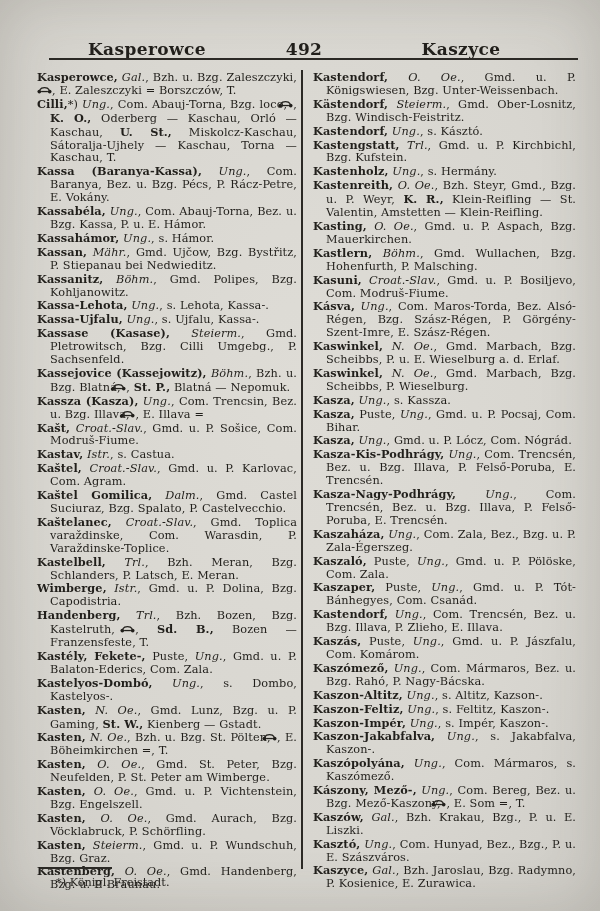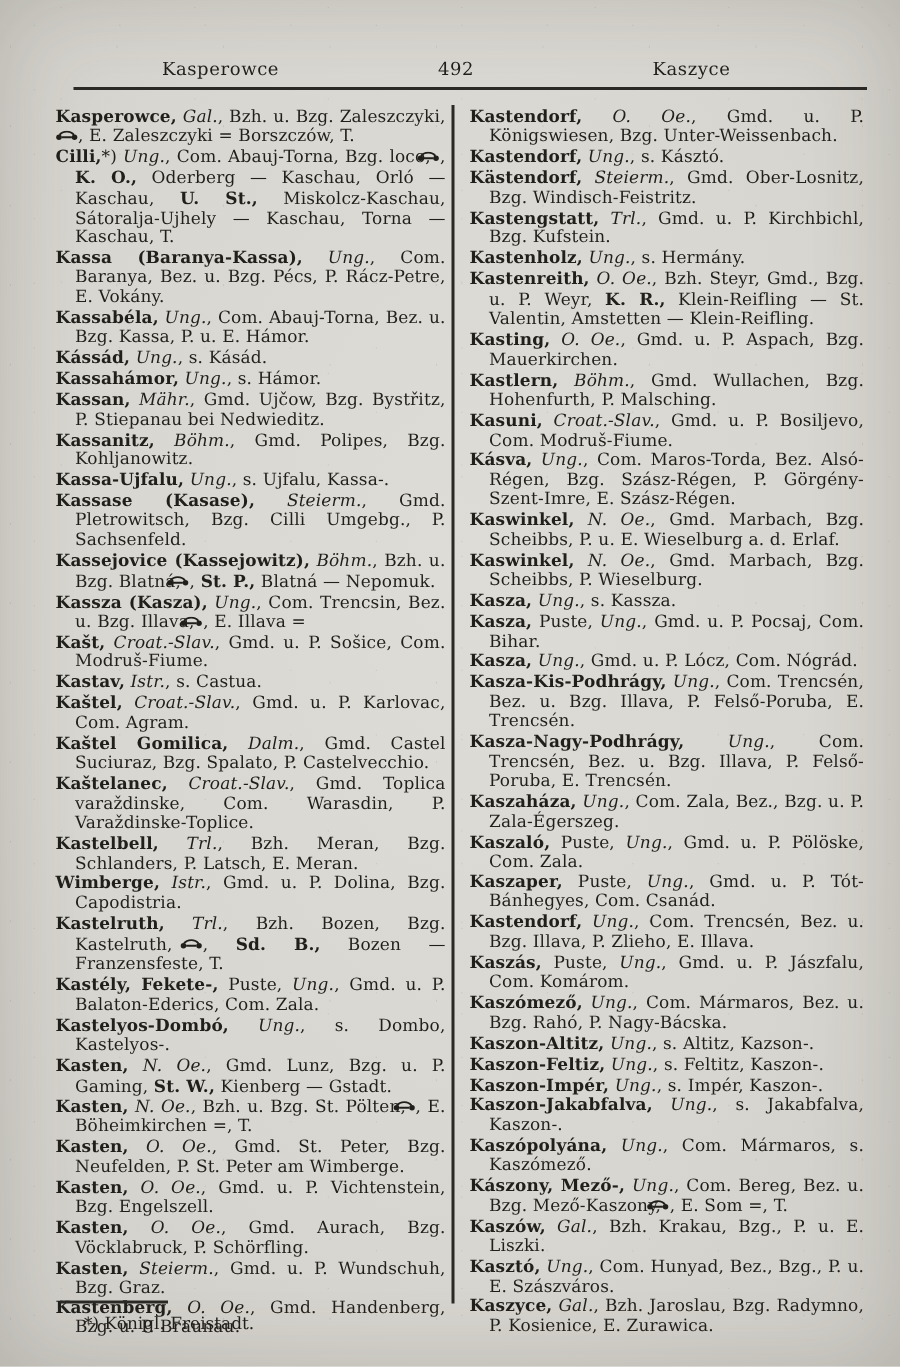--- a/index.html
+++ b/index.html
@@ -13,21 +13,21 @@
       radial-gradient(ellipse at 50% 42%, #dedcd6 0%, #d8d6d0 62%, #cfcdc7 100%);
     background-size:57px 43px, 71px 53px, 89px 61px, 100% 100%;
     box-shadow:inset 0 0 60px rgba(60,55,45,.18);
     font-family:"DejaVu Serif", serif;
     color:#211f1b;
     overflow:hidden;
   }
   .header{
     position:absolute;top:39px;left:30px;right:22px;
     display:flex;align-items:center;
-    font-size:12px;letter-spacing:.4px;
+    font-size:17px;letter-spacing:.4px;font-weight:bold;
   }
   .header .hword{flex:1;text-align:center;}
   .header .hpage{width:80px;text-align:center;}
   .rule-h{
     position:absolute;top:58px;left:49px;right:22px;height:2px;
     background:#2b2925;
   }
   .divider-v{
     position:absolute;top:70px;bottom:42px;left:301px;width:2px;
     background:#2b2925;
@@ -71,24 +71,24 @@
             <path d="M6 5.8 H16" stroke="currentColor" stroke-width="1.9"></path>
           </svg></span>, E. Zaleszczyki = Borszczów, T.</p>
       <p class="entry"><span class="b">Cilli,</span>*) <span class="i">Ung.</span>, Com. Abauj-Torna, Bzg. loco, <span class="posthorn"><svg viewBox="0 0 22 10" width="15" height="8" aria-hidden="true">
             <path d="M4 3.4 C7 -0.9, 15 -0.9, 18 3.4" fill="none" stroke="currentColor" stroke-width="1.8"></path>
             <circle cx="3.4" cy="5.8" r="2.7" fill="currentColor"></circle>
             <circle cx="18.6" cy="5.8" r="2.7" fill="currentColor"></circle>
             <path d="M6 5.8 H16" stroke="currentColor" stroke-width="1.9"></path>
           </svg></span>, <span class="b">K. O.,</span> Oderberg — Kaschau, Orló — Kaschau, <span class="b">U. St.,</span> Miskolcz-Kaschau, Sátoralja-Ujhely — Kaschau, Torna — Kaschau, T.</p>
       <p class="entry"><span class="b">Kassa (Baranya-Kassa),</span> <span class="i">Ung.</span>, Com. Baranya, Bez. u. Bzg. Pécs, P. Rácz-Petre, E. Vokány.</p>
       <p class="entry"><span class="b">Kassabéla,</span> <span class="i">Ung.</span>, Com. Abauj-Torna, Bez. u. Bzg. Kassa, P. u. E. Hámor.</p>
-      <p class="entry"><span class="b">Kássád,</span> <span class="i">Ung.</span>, s. Kásád.</p>
       <p class="entry"><span class="b">Kassahámor,</span> <span class="i">Ung.</span>, s. Hámor.</p>
       <p class="entry"><span class="b">Kassan,</span> <span class="i">Mähr.</span>, Gmd. Ujčow, Bzg. Bystřitz, P. Stiepanau bei Nedwieditz.</p>
       <p class="entry"><span class="b">Kassanitz,</span> <span class="i">Böhm.</span>, Gmd. Polipes, Bzg. Kohljanowitz.</p>
+      <p class="entry"><span class="b">Kassa-Lehota,</span> <span class="i">Ung.</span>, s. Lehota, Kassa-.</p>
       <p class="entry"><span class="b">Kassa-Ujfalu,</span> <span class="i">Ung.</span>, s. Ujfalu, Kassa-.</p>
       <p class="entry"><span class="b">Kassase (Kasase),</span> <span class="i">Steierm.</span>, Gmd. Pletrowitsch, Bzg. Cilli Umgebg., P. Sachsenfeld.</p>
       <p class="entry"><span class="b">Kassejovice (Kassejowitz),</span> <span class="i">Böhm.</span>, Bzh. u. Bzg. Blatná, <span class="posthorn"><svg viewBox="0 0 22 10" width="15" height="8" aria-hidden="true">
             <path d="M4 3.4 C7 -0.9, 15 -0.9, 18 3.4" fill="none" stroke="currentColor" stroke-width="1.8"></path>
             <circle cx="3.4" cy="5.8" r="2.7" fill="currentColor"></circle>
             <circle cx="18.6" cy="5.8" r="2.7" fill="currentColor"></circle>
             <path d="M6 5.8 H16" stroke="currentColor" stroke-width="1.9"></path>
           </svg></span>, <span class="b">St. P.,</span> Blatná — Nepomuk.</p>
       <p class="entry"><span class="b">Kassza (Kasza),</span> <span class="i">Ung.</span>, Com. Trencsin, Bez. u. Bzg. Illava, <span class="posthorn"><svg viewBox="0 0 22 10" width="15" height="8" aria-hidden="true">
             <path d="M4 3.4 C7 -0.9, 15 -0.9, 18 3.4" fill="none" stroke="currentColor" stroke-width="1.8"></path>
@@ -96,21 +96,21 @@
             <circle cx="18.6" cy="5.8" r="2.7" fill="currentColor"></circle>
             <path d="M6 5.8 H16" stroke="currentColor" stroke-width="1.9"></path>
           </svg></span>, E. Illava =</p>
       <p class="entry"><span class="b">Kašt,</span> <span class="i">Croat.-Slav.</span>, Gmd. u. P. Sošice, Com. Modruš-Fiume.</p>
       <p class="entry"><span class="b">Kastav,</span> <span class="i">Istr.</span>, s. Castua.</p>
       <p class="entry"><span class="b">Kaštel,</span> <span class="i">Croat.-Slav.</span>, Gmd. u. P. Karlovac, Com. Agram.</p>
       <p class="entry"><span class="b">Kaštel Gomilica,</span> <span class="i">Dalm.</span>, Gmd. Castel Suciuraz, Bzg. Spalato, P. Castelvecchio.</p>
       <p class="entry"><span class="b">Kaštelanec,</span> <span class="i">Croat.-Slav.</span>, Gmd. Toplica varaždinske, Com. Warasdin, P. Varaždinske-Toplice.</p>
       <p class="entry"><span class="b">Kastelbell,</span> <span class="i">Trl.</span>, Bzh. Meran, Bzg. Schlanders, P. Latsch, E. Meran.</p>
       <p class="entry"><span class="b">Wimberge,</span> <span class="i">Istr.</span>, Gmd. u. P. Dolina, Bzg. Capodistria.</p>
-      <p class="entry"><span class="b">Kastelruth,</span> <span class="i">Trl.</span>, Bzh. Bozen, Bzg. Kastelruth, <span class="posthorn"><svg viewBox="0 0 22 10" width="15" height="8" aria-hidden="true">
+      <p class="entry"><span class="b">Handenberg,</span> <span class="i">Trl.</span>, Bzh. Bozen, Bzg. Kastelruth, <span class="posthorn"><svg viewBox="0 0 22 10" width="15" height="8" aria-hidden="true">
             <path d="M4 3.4 C7 -0.9, 15 -0.9, 18 3.4" fill="none" stroke="currentColor" stroke-width="1.8"></path>
             <circle cx="3.4" cy="5.8" r="2.7" fill="currentColor"></circle>
             <circle cx="18.6" cy="5.8" r="2.7" fill="currentColor"></circle>
             <path d="M6 5.8 H16" stroke="currentColor" stroke-width="1.9"></path>
           </svg></span>, <span class="b">Sd. B.,</span> Bozen — Franzensfeste, T.</p>
       <p class="entry"><span class="b">Kastély, Fekete-,</span> Puste, <span class="i">Ung.</span>, Gmd. u. P. Balaton-Ederics, Com. Zala.</p>
       <p class="entry"><span class="b">Kastelyos-Dombó,</span> <span class="i">Ung.</span>, s. Dombo, Kastelyos-.</p>
       <p class="entry"><span class="b">Kasten,</span> <span class="i">N. Oe.</span>, Gmd. Lunz, Bzg. u. P. Gaming, <span class="b">St. W.,</span> Kienberg — Gstadt.</p>
       <p class="entry"><span class="b">Kasten,</span> <span class="i">N. Oe.</span>, Bzh. u. Bzg. St. Pölten, <span class="posthorn"><svg viewBox="0 0 22 10" width="15" height="8" aria-hidden="true">
             <path d="M4 3.4 C7 -0.9, 15 -0.9, 18 3.4" fill="none" stroke="currentColor" stroke-width="1.8"></path>
@@ -119,22 +119,22 @@
             <path d="M6 5.8 H16" stroke="currentColor" stroke-width="1.9"></path>
           </svg></span>, E. Böheimkirchen =, T.</p>
       <p class="entry"><span class="b">Kasten,</span> <span class="i">O. Oe.</span>, Gmd. St. Peter, Bzg. Neufelden, P. St. Peter am Wimberge.</p>
       <p class="entry"><span class="b">Kasten,</span> <span class="i">O. Oe.</span>, Gmd. u. P. Vichtenstein, Bzg. Engelszell.</p>
       <p class="entry"><span class="b">Kasten,</span> <span class="i">O. Oe.</span>, Gmd. Aurach, Bzg. Vöcklabruck, P. Schörfling.</p>
       <p class="entry"><span class="b">Kasten,</span> <span class="i">Steierm.</span>, Gmd. u. P. Wundschuh, Bzg. Graz.</p>
       <p class="entry"><span class="b">Kastenberg,</span> <span class="i">O. Oe.</span>, Gmd. Handenberg, Bzg. u. P. Braunau.</p>
     </div>
   <div class="col col-right">
       <p class="entry"><span class="b">Kastendorf,</span> <span class="i">O. Oe.</span>, Gmd. u. P. Königswiesen, Bzg. Unter-Weissenbach.</p>
+      <p class="entry"><span class="b">Kästendorf,</span> <span class="i">Steierm.</span>, Gmd. Ober-Losnitz, Bzg. Windisch-Feistritz.</p>
       <p class="entry"><span class="b">Kastendorf,</span> <span class="i">Ung.</span>, s. Kásztó.</p>
-      <p class="entry"><span class="b">Kästendorf,</span> <span class="i">Steierm.</span>, Gmd. Ober-Losnitz, Bzg. Windisch-Feistritz.</p>
       <p class="entry"><span class="b">Kastengstatt,</span> <span class="i">Trl.</span>, Gmd. u. P. Kirchbichl, Bzg. Kufstein.</p>
       <p class="entry"><span class="b">Kastenholz,</span> <span class="i">Ung.</span>, s. Hermány.</p>
       <p class="entry"><span class="b">Kastenreith,</span> <span class="i">O. Oe.</span>, Bzh. Steyr, Gmd., Bzg. u. P. Weyr, <span class="b">K. R.,</span> Klein-Reifling — St. Valentin, Amstetten — Klein-Reifling.</p>
       <p class="entry"><span class="b">Kasting,</span> <span class="i">O. Oe.</span>, Gmd. u. P. Aspach, Bzg. Mauerkirchen.</p>
       <p class="entry"><span class="b">Kastlern,</span> <span class="i">Böhm.</span>, Gmd. Wullachen, Bzg. Hohenfurth, P. Malsching.</p>
       <p class="entry"><span class="b">Kasuni,</span> <span class="i">Croat.-Slav.</span>, Gmd. u. P. Bosiljevo, Com. Modruš-Fiume.</p>
       <p class="entry"><span class="b">Kásva,</span> <span class="i">Ung.</span>, Com. Maros-Torda, Bez. Alsó-Régen, Bzg. Szász-Régen, P. Görgény-Szent-Imre, E. Szász-Régen.</p>
       <p class="entry"><span class="b">Kaswinkel,</span> <span class="i">N. Oe.</span>, Gmd. Marbach, Bzg. Scheibbs, P. u. E. Wieselburg a. d. Erlaf.</p>
       <p class="entry"><span class="b">Kaswinkel,</span> <span class="i">N. Oe.</span>, Gmd. Marbach, Bzg. Scheibbs, P. Wieselburg.</p>
       <p class="entry"><span class="b">Kasza,</span> <span class="i">Ung.</span>, s. Kassza.</p>

